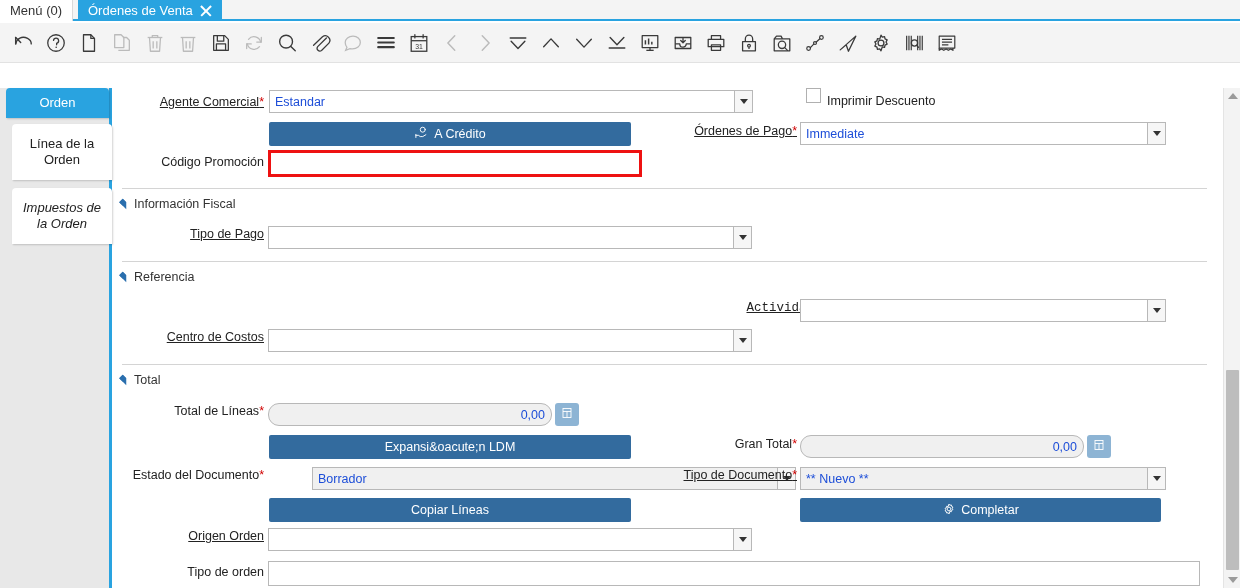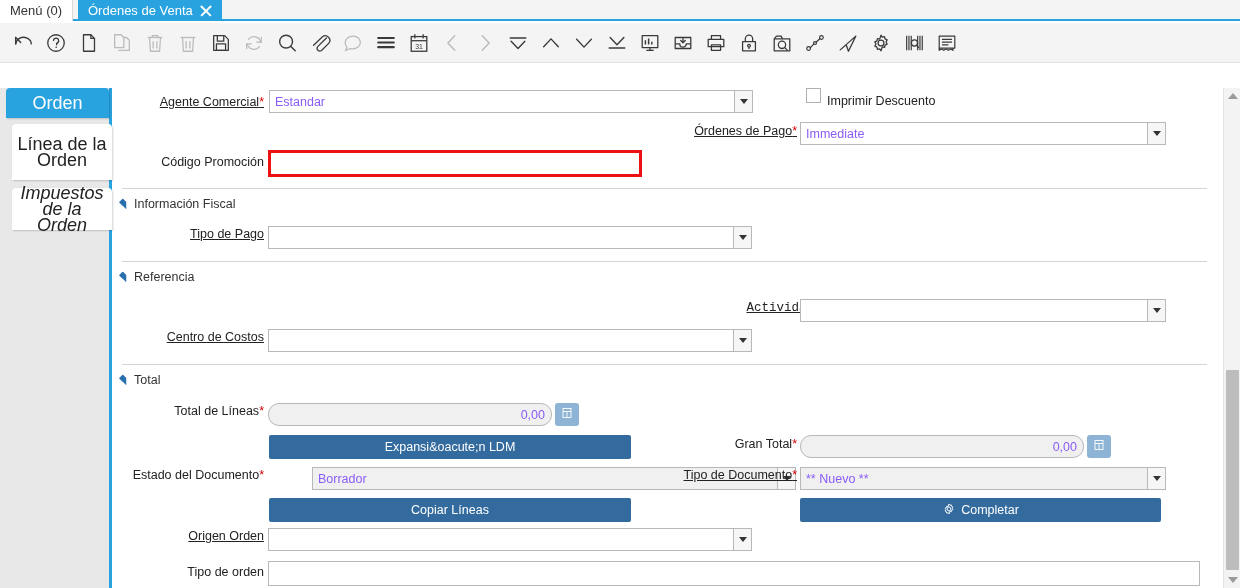--- a/index.html
+++ b/index.html
@@ -76,30 +76,30 @@
     background: #e8e8e8;
     border-right: 3px solid #29a3e0;
   }
   .vtab {
     position: absolute; left: 3px; width: 106px;
     display: flex; align-items: center; justify-content: center;
     text-align: center;
     border-radius: 4px 4px 0 0;
     box-shadow: 1px 1px 2px rgba(0,0,0,0.18);
     cursor: pointer;
-    font-size: 18px;
+    font-size: 13px;
     line-height: 16px;
     padding: 0 5px;
   }
   .vtab.sel {
     background: #29a3e0; color: #ffffff; font-weight: normal;
     top: 0px; height: 30px; left: 6px; width: 103px;
   }
   .vtab.n1 { background: #ffffff; color: #222; top: 36px; height: 56px; left: 12px; width: 100px; }
-  .vtab.n2 { background: #ffffff; color: #222; top: 100px; height: 42px; left: 12px; width: 100px; font-style: italic; }
+  .vtab.n2 { background: #ffffff; color: #222; top: 100px; height: 56px; left: 12px; width: 100px; font-style: italic; }
 
   
   #form {
     position: absolute; left: 112px; top: 0; width: 1108px; height: 524px;
     overflow: hidden;
   }
 
   .sect {
     position: absolute;
     left: 10px; width: 1085px;
@@ -129,21 +129,21 @@
   .req { color: #d00000; }
 
   .fld {
     position: absolute;
     background: #ffffff;
     border: 1px solid #b8b8b8;
     height: 23px;
     display: flex; align-items: center;
     font-size: 12.5px;
     padding-left: 5px;
-    color: #8b5cf6;
+    color: #1d4ed8;
   }
   .fld.ro { background: #f0f0f0; }
   .fld.num { justify-content: flex-end; padding-right: 6px; padding-left: 0; border-radius: 11px; }
   .fld.hl {
     border: 3px solid #ee1111; height: 27px;
   }
   .caret {
     position: absolute; right: -1px; top: -1px;
     width: 19px; height: 23px;
     background: #f6f6f6;
@@ -472,20 +472,30 @@
     <div class="fld" style="left:157px; top:26px; width:484px;">
       <span>Estandar</span>
       <span class="caret">
           <i></i>
         </span>
     </div>
 
     <div class="chk" style="left:694px; top:24px;"></div>
     <div class="chklbl" style="left:715px; top:30px;">Imprimir Descuento</div>
 
+    <div class="btn" style="left:157px; top:58px; width:362px;">
+      <span>
+        <svg width="15" height="15" viewBox="0 0 24 24" fill="none" stroke="#ffffff" stroke-width="1.5" stroke-linecap="round" stroke-linejoin="round">
+          <circle cx="14" cy="7.5" r="4"></circle>
+          <path d="M3 16.5h4l3 2h4l5-3"></path>
+          <path d="M3 15v5"></path>
+        </svg>
+      </span>
+      <span>A Crédito</span>
+    </div>
 
     <div class="lbl u" style="left:560px; top:60px; width:125px;">
       <span>Órdenes de Pago</span><span class="req">*</span>
     </div>
     <div class="fld" style="left:688px; top:58px; width:366px;">
       <span>Immediate</span>
       <span class="caret">
           <i></i>
         </span>
     </div>

